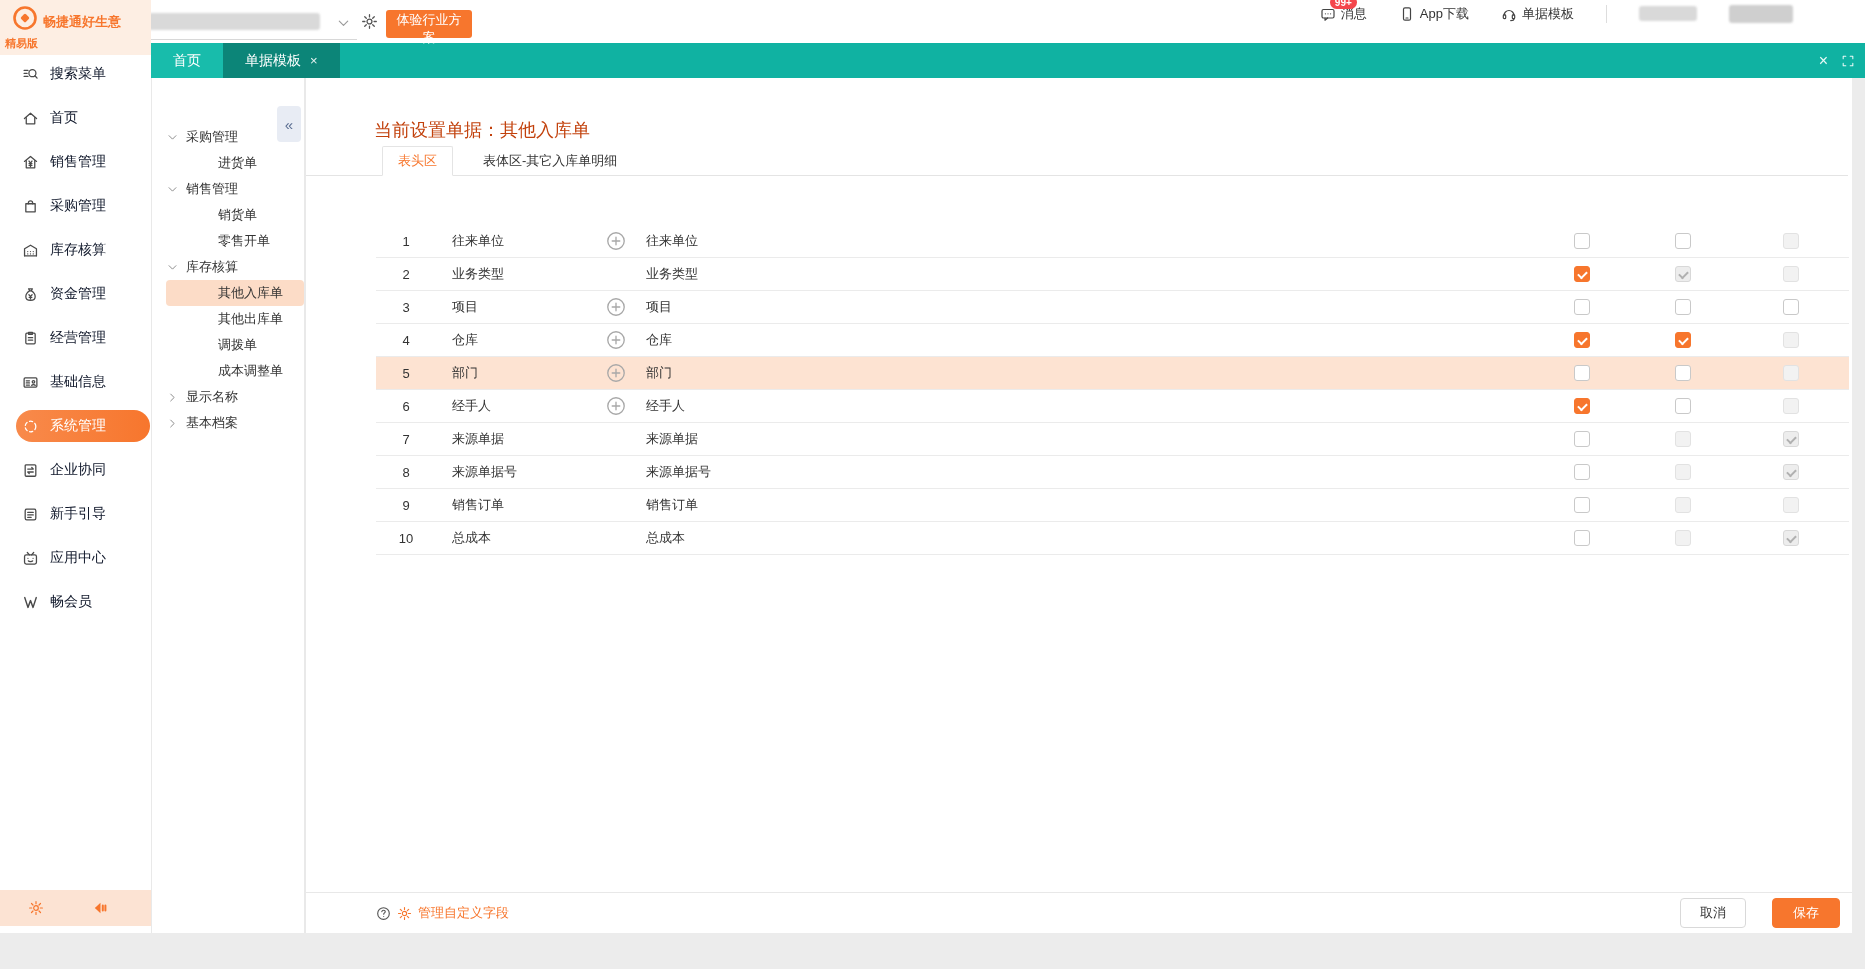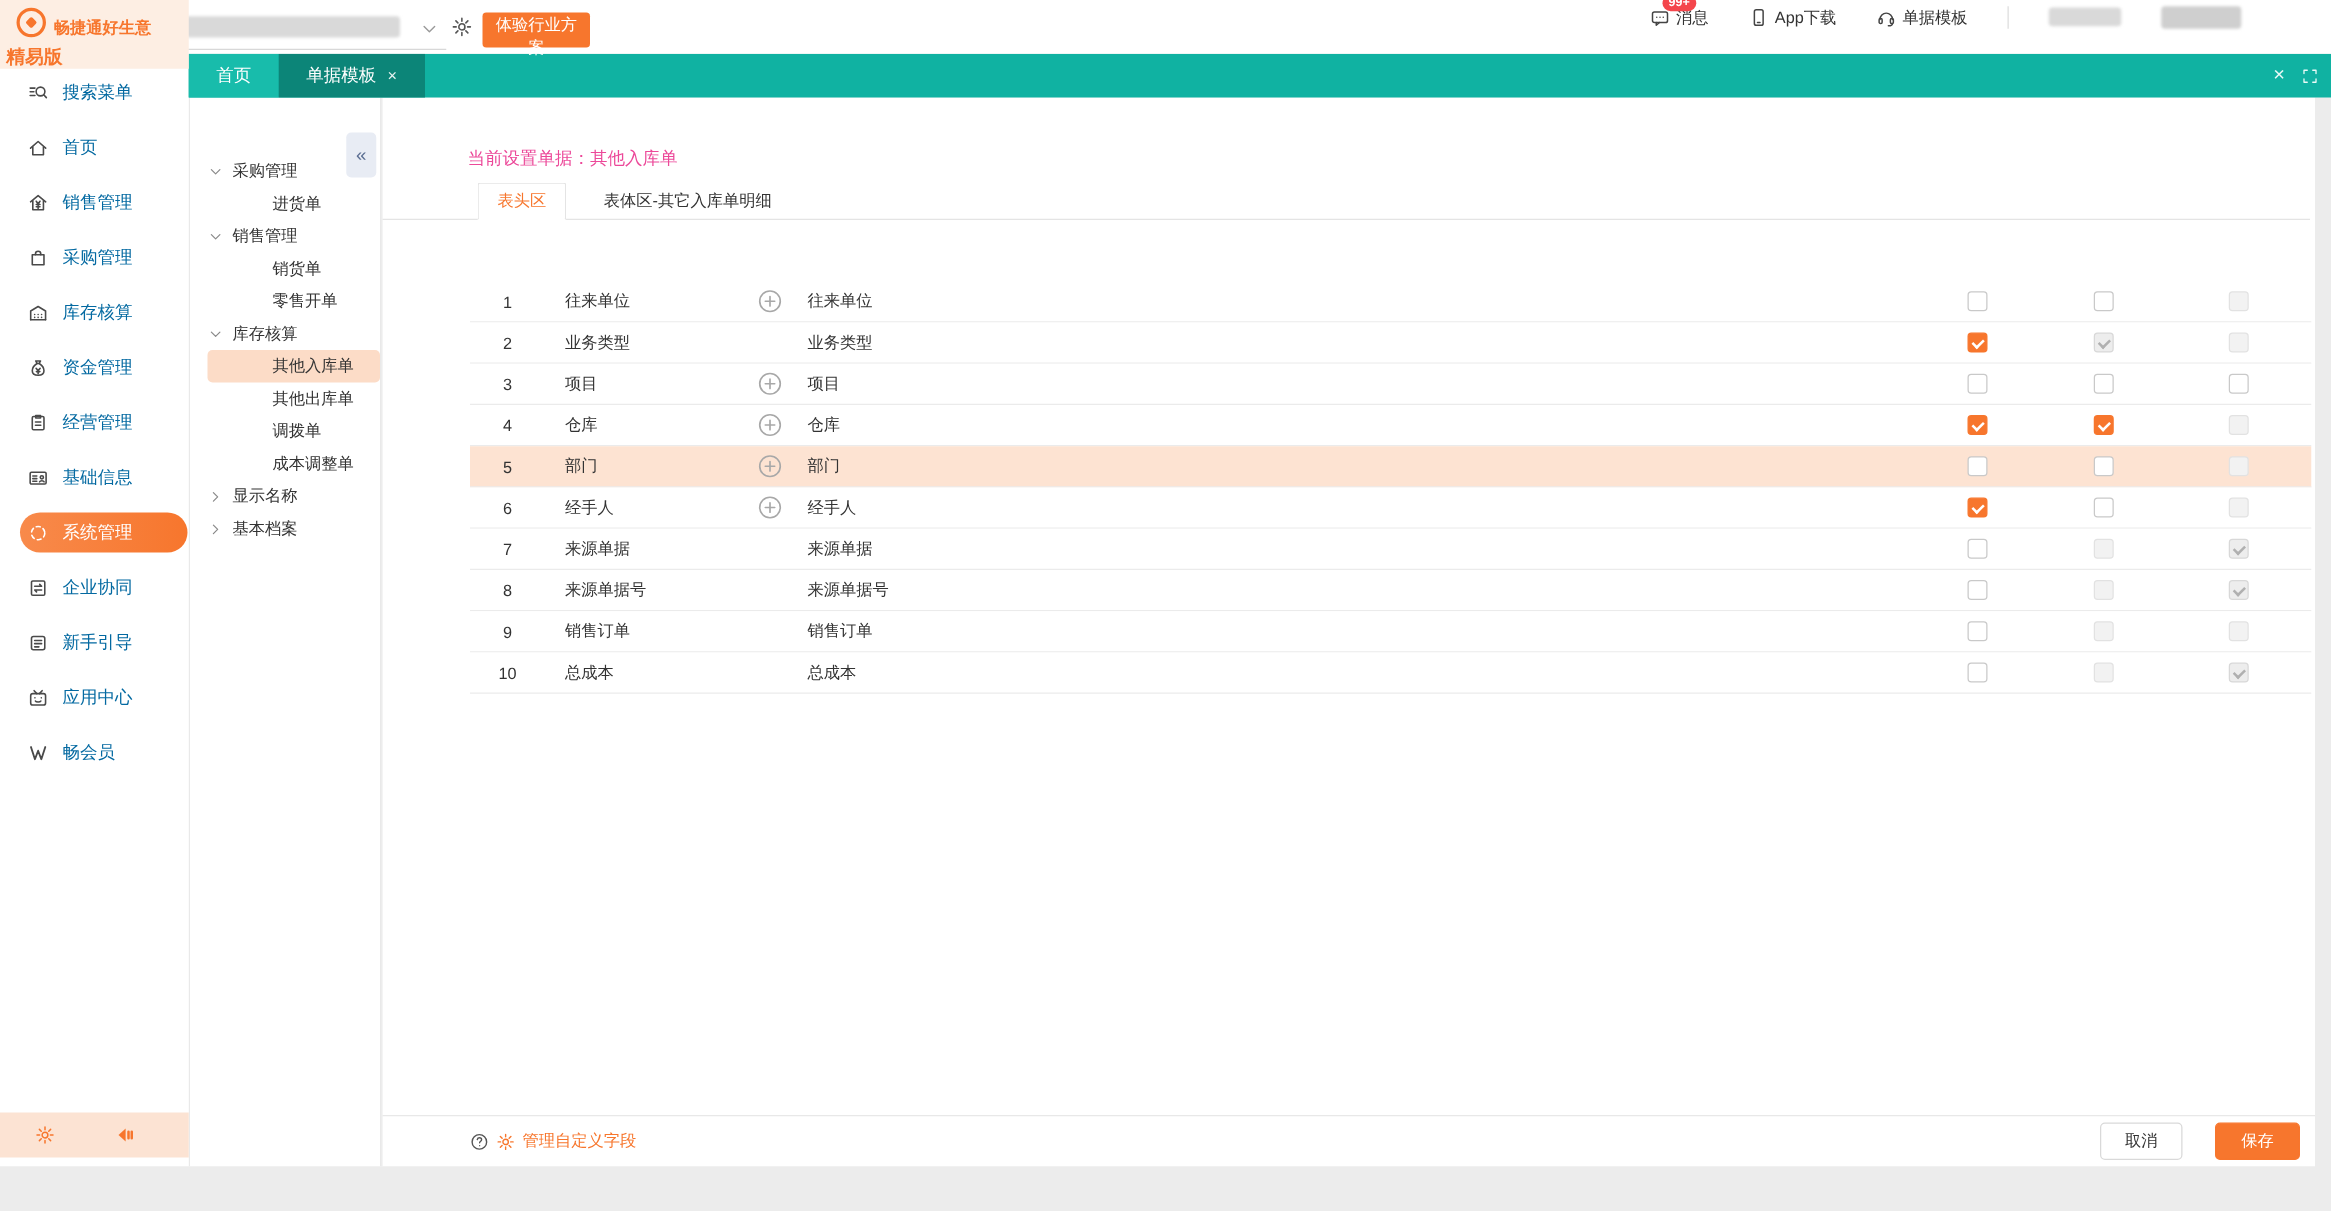--- a/index.html
+++ b/index.html
@@ -3,21 +3,21 @@
 <meta charset="utf-8">
 <style>
   html,body{margin:0;padding:0;background:#ececec;}
   .screen{position:relative;width:1865px;height:969px;overflow:hidden;background:#ececec;
     font-family:"Liberation Sans","DejaVu Sans",sans-serif;color:#333;font-size:13px;}
   
   .topbar{position:absolute;left:0;top:0;width:1865px;height:43px;background:#fff;z-index:5;}
   .logo-block{position:absolute;left:0;top:0;width:151px;height:55px;background:#fdeee3;z-index:8;}
   .logo-mark{position:absolute;left:12px;top:5px;width:26px;height:26px;}
   .logo-title{position:absolute;left:43px;top:13px;font-size:13px;font-weight:bold;color:#f7762d;white-space:nowrap;}
-  .logo-sub{position:absolute;left:5px;top:36px;font-size:15px;color:#f7762d;font-weight:bold;}
+  .logo-sub{position:absolute;left:5px;top:36px;font-size:11px;color:#f7762d;font-weight:bold;}
   .top-dropdown{position:absolute;left:145px;top:10px;width:212px;height:29px;border-bottom:1px solid #d8d8d8;}
   .blur-blob{background:#d9d9d9;border-radius:3px;filter:blur(1.3px);}
   .dd-blob{position:absolute;left:3px;top:3px;width:172px;height:17px;}
   .dd-chev{position:absolute;right:6px;top:6px;width:15px;height:15px;color:#9a9a9a;}
   .top-gear{position:absolute;left:361px;top:13px;width:17px;height:17px;color:#555;cursor:pointer;}
   .trial-btn{position:absolute;left:386px;top:10px;width:86px;height:28px;background:#f7762d;color:#fff;
     border:none;border-radius:3px;font-size:13px;font-family:inherit;cursor:pointer;}
   .top-right{position:absolute;right:72px;top:0;height:27px;display:flex;align-items:center;gap:32px;}
   .top-item{display:flex;align-items:center;gap:5px;color:#333;position:relative;cursor:pointer;}
   .top-item .ic{width:16px;height:16px;color:#444;}
@@ -31,21 +31,21 @@
   .tb-tab{display:flex;align-items:center;padding:0 22px;color:#fff;font-size:14px;cursor:pointer;}
   .tb-tab.home{background:#18bcab;}
   .tb-tab.active{background:#0c8578;}
   .tb-x{margin-left:9px;font-size:13px;opacity:.9;}
   .tabbar-icons{position:absolute;right:10px;top:0;height:35px;display:flex;align-items:center;gap:13px;color:#eafaf7;}
   .tabbar-icons .ic{width:14px;height:14px;}
   .tb-close-all{font-size:16px;line-height:14px;cursor:pointer;}
   
   .sidebar{position:absolute;left:0;top:43px;width:151px;height:890px;background:#fff;z-index:3;}
   .side-list{margin:0;padding:9px 0 0 0;list-style:none;}
-  .side-item{height:44px;display:flex;align-items:center;color:#0369a1;font-size:14px;cursor:pointer;position:relative;}
+  .side-item{height:44px;display:flex;align-items:center;color:#0f172a;font-size:14px;cursor:pointer;position:relative;}
   .side-item .ic{width:17px;height:17px;margin:0 11px 0 22px;color:#4a4a4a;flex:0 0 auto;}
   .side-item.active{color:#fff;}
   .side-item.active .ic{color:#fff;}
   .side-item.active::before{content:"";position:absolute;left:16px;right:1px;top:6px;bottom:6px;
     background:linear-gradient(90deg,#f88a4b,#f7762d);border-radius:16px;z-index:0;}
   .side-item>*{position:relative;z-index:1;}
   .side-foot{position:absolute;left:0;top:890px;width:151px;height:36px;background:#fce3d3;z-index:6;
     display:flex;align-items:center;}
   .side-foot .ic{width:16px;height:16px;color:#f7762d;cursor:pointer;}
   .foot-gear{margin-left:28px;}
@@ -56,21 +56,21 @@
   .collapse-btn{position:absolute;right:3px;top:28px;width:24px;height:36px;background:#e8ecf4;border-radius:4px;
     color:#5b6e92;font-size:15px;display:flex;align-items:center;justify-content:center;cursor:pointer;}
   .tree-list{margin:0;padding:46px 0 0 0;list-style:none;}
   .tree-item{height:26px;display:flex;align-items:center;font-size:13px;color:#333;cursor:pointer;}
   .tree-item .chev{width:13px;height:13px;color:#8a8a8a;margin:0 7px 0 14px;flex:0 0 auto;}
   .tree-item.leaf{padding-left:66px;text-align:center;}
   .tree-item.leaf.active{margin-left:14px;padding-left:52px;background:#fcdcc7;border-radius:4px;}
   
   .main-panel{position:absolute;left:305px;top:78px;width:1547px;height:855px;background:#fff;
     border-left:1px solid #e9e9e9;box-sizing:border-box;z-index:2;}
-  .doc-title{position:absolute;left:68px;top:40px;font-size:14px;color:#ec4899;}
+  .doc-title{position:absolute;left:68px;top:40px;font-size:18px;color:#c2410c;}
   .doc-tabs{position:absolute;left:0;top:69px;right:4px;height:29px;border-bottom:1px solid #e4e4e4;
     display:flex;align-items:flex-end;padding-left:76px;box-sizing:border-box;}
   .doc-tab{height:28px;display:flex;align-items:center;padding:0 15px;font-size:13px;color:#333;cursor:pointer;}
   .doc-tab.active{border:1px solid #e4e4e4;border-bottom:1px solid #fff;background:#fff;color:#f7762d;
     margin-bottom:-1px;border-radius:2px 2px 0 0;}
   .doc-tab.plain{padding:0 30px;}
   .setting-tabs{position:absolute;left:70px;top:108px;width:1473px;display:flex;justify-content:center;gap:26px;}
   .stab{font-size:13px;color:#333;padding-bottom:7px;position:relative;cursor:pointer;}
   .stab.active::after{content:"";position:absolute;left:-2px;right:-2px;bottom:0;height:3px;background:#f7762d;border-radius:2px;}
   

